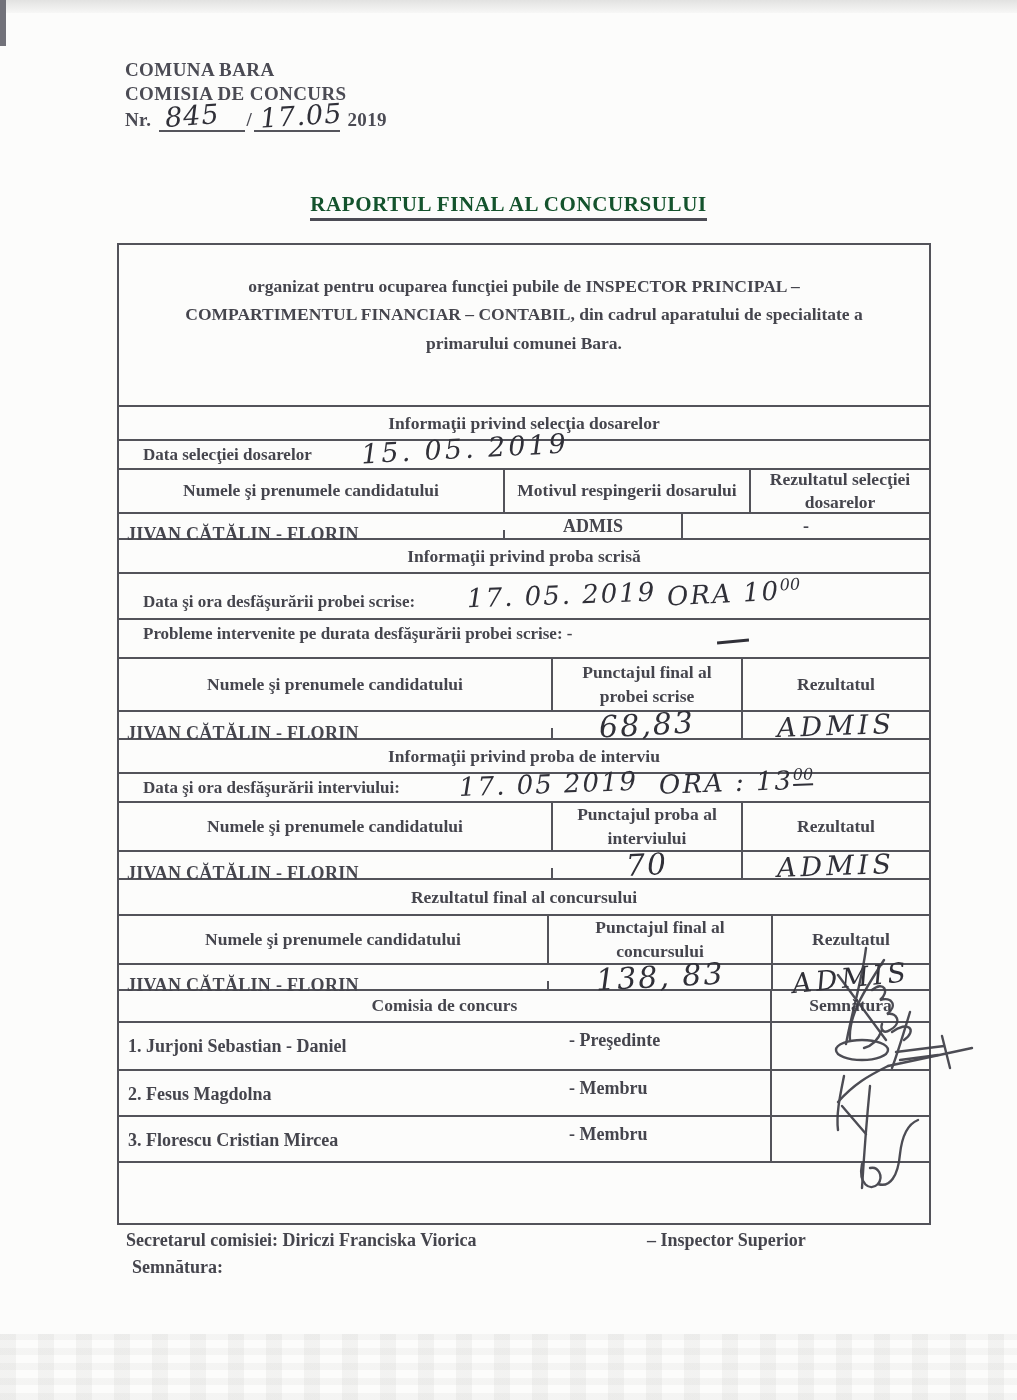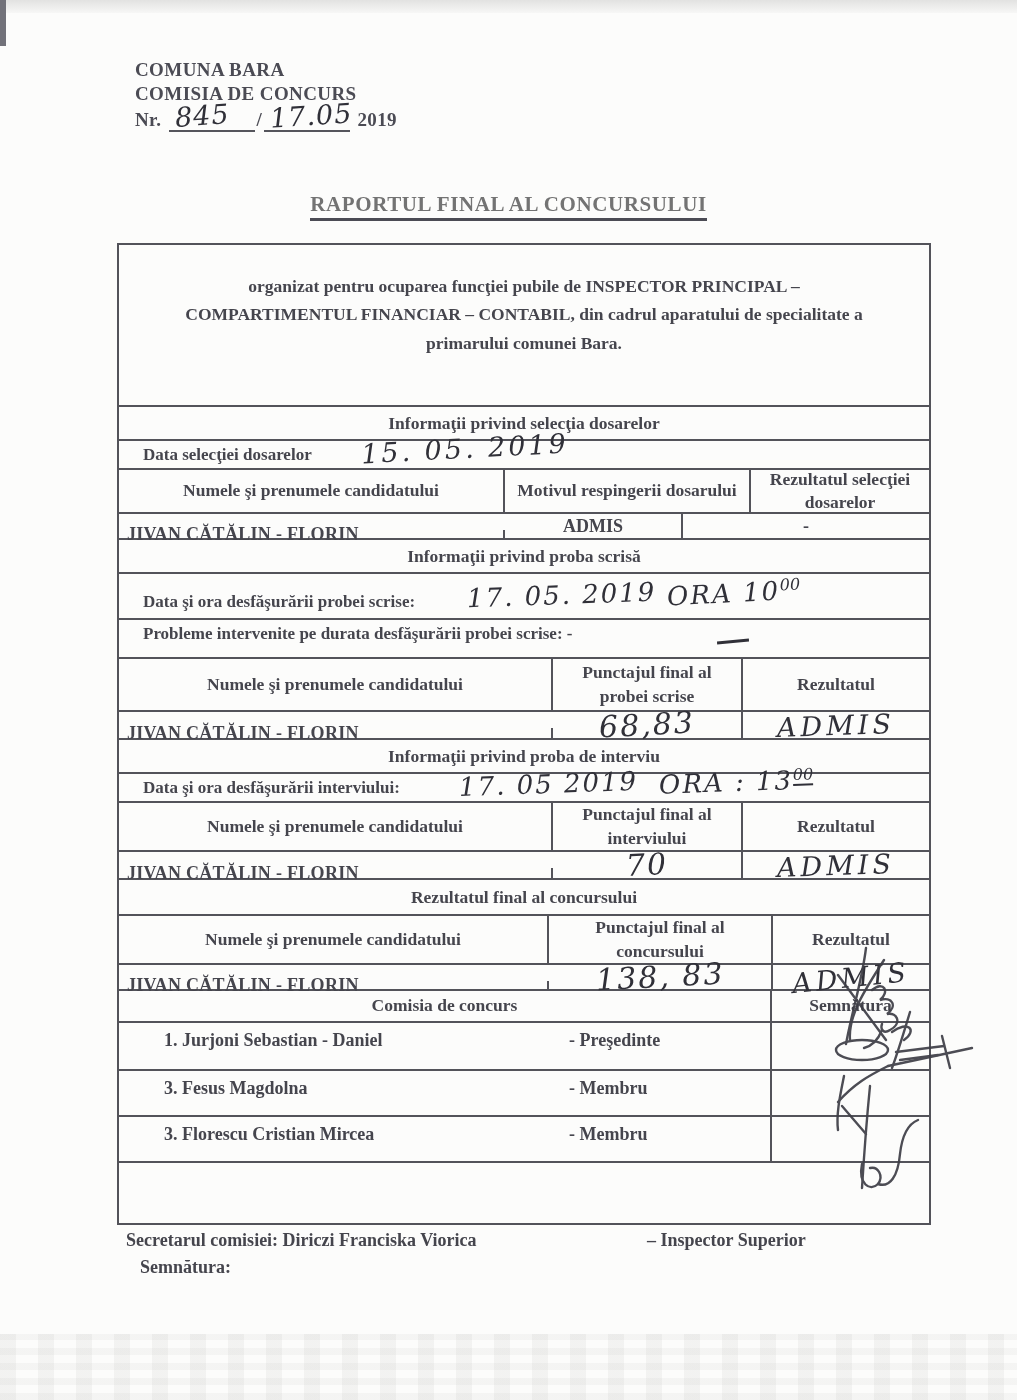--- a/index.html
+++ b/index.html
@@ -7,55 +7,55 @@
         font-family:"Liberation Serif","DejaVu Serif",serif;color:#45454d;overflow:hidden;}
   
   .scan-top{position:absolute;top:0;left:0;right:0;height:13px;
             background:linear-gradient(#e2e2e1,#f7f7f6);}
   .scan-corner{position:absolute;top:0;left:0;width:6px;height:46px;background:#72727a;}
   .scan-bottom{position:absolute;left:0;right:0;bottom:0;height:66px;
     background:
       repeating-linear-gradient(90deg, rgba(185,185,182,.14) 0 16px, rgba(255,255,255,0) 16px 38px),
       repeating-linear-gradient(0deg, rgba(178,178,175,.10) 0 7px, rgba(255,255,255,0) 7px 15px);}
   
-  .letterhead{position:absolute;left:135px;top:58px;font-weight:bold;font-size:19px;
+  .letterhead{position:absolute;left:125px;top:58px;font-weight:bold;font-size:19px;
               line-height:1.28;letter-spacing:.4px;color:#4b4b54;}
   .nr-line{margin-top:1px;}
   .blank{display:inline-block;border-bottom:2px solid #55555c;min-width:86px;
          text-align:center;position:relative;height:20px;vertical-align:bottom;margin:0 2px;}
   .hw{font-family:"DejaVu Serif",serif;font-style:italic;font-weight:normal;color:#303038;}
   .blank .hw{position:absolute;left:6px;bottom:-4px;font-size:27px;transform:rotate(-4deg);
              letter-spacing:1px;white-space:nowrap;}
   
   .title{position:absolute;top:192px;left:0;width:100%;text-align:center;}
-  .title span{font-size:21px;font-weight:bold;letter-spacing:.6px;color:#737373;
+  .title span{font-size:21px;font-weight:bold;letter-spacing:.6px;color:#14532d;
               border-bottom:3px solid #4b4b54;padding-bottom:2px;}
   
   .doc-table{position:absolute;left:117px;top:243px;width:814px;border:2px solid #53535a;
              box-sizing:border-box;}
   .row{position:relative;box-sizing:border-box;border-bottom:2px solid #53535a;
        display:flex;align-items:stretch;overflow:visible;}
   .row:last-child{border-bottom:none;}
   .cell{box-sizing:border-box;border-right:2px solid #53535a;position:relative;
         display:flex;align-items:center;overflow:visible;}
   .cell:last-child{border-right:none;}
   .c-center{justify-content:center;text-align:center;}
   .heading{font-size:17.5px;font-weight:bold;justify-content:center;align-items:center;
            display:flex;}
   .hdr{font-size:17.5px;font-weight:bold;line-height:1.32;padding:2px 8px;}
   .lbl{font-size:17px;font-weight:bold;padding-left:24px;display:flex;align-items:center;}
   .cand{font-size:18px;font-weight:bold;padding-left:8px;letter-spacing:.3px;margin-top:16px;}
   .intro-row{display:block;}
   .intro-text{margin:27px auto 0 auto;width:690px;text-align:center;font-size:17.5px;
               font-weight:bold;line-height:1.62;}
-  .member-name{position:absolute;left:9px;top:7px;font-size:18px;font-weight:bold;margin-left:36px;}
+  .member-name{position:absolute;left:9px;top:13px;font-size:18px;font-weight:bold;}
   .member-role{position:absolute;left:450px;top:7px;font-size:18px;font-weight:bold;}
   .sec-line1a{position:absolute;left:7px;top:7px;font-size:18px;font-weight:bold;}
   .sec-line1b{position:absolute;left:528px;top:7px;font-size:18px;font-weight:bold;}
-  .sec-line2{position:absolute;left:21px;top:34px;font-size:18px;font-weight:bold;}
+  .sec-line2{position:absolute;left:13px;top:34px;font-size:18px;font-weight:bold;}
   
   .hw-sel-date{position:absolute;left:242px;top:-8px;font-size:27px;letter-spacing:3px;
                transform:rotate(-3deg);white-space:nowrap;}
   .hw-wdate{position:absolute;left:348px;top:-6px;font-size:26px;letter-spacing:2px;
             transform:rotate(-2deg);white-space:nowrap;}
   .hw-whour{position:absolute;left:548px;top:-8px;font-size:26px;letter-spacing:2px;
             transform:rotate(-3deg);white-space:nowrap;}
   .hw-idate{position:absolute;left:340px;top:-5px;font-size:26px;letter-spacing:2px;
             transform:rotate(-2deg);white-space:nowrap;}
   .hw-ihour{position:absolute;left:540px;top:-7px;font-size:26px;letter-spacing:2px;
@@ -148,21 +148,21 @@
     <div class="row heading" style="height:34px;">Informaţii privind proba de interviu</div>
 
     <div class="row" style="height:29px;">
       <div class="lbl" style="flex:1;">Data şi ora desfăşurării interviului:</div>
       <span class="hw hw-idate">17. 05  2019</span>
       <span class="hw hw-ihour"><span>ORA :  13</span><span class="hw-sup-u">00</span></span>
     </div>
 
     <div class="row" style="height:49px;">
       <div class="cell c-center hdr" style="width:434px;">Numele şi prenumele candidatului</div>
-      <div class="cell c-center hdr" style="width:190px;">Punctajul final al interviului</div>
+      <div class="cell c-center hdr" style="width:190px;">Punctajul proba al interviului</div>
       <div class="cell c-center hdr" style="flex:1;">Rezultatul</div>
     </div>
 
     <div class="row" style="height:28px;">
       <div class="cell cand" style="width:434px;">JIVAN CĂTĂLIN - FLORIN</div>
       <div class="cell c-center" style="width:190px;">
           <span class="hw hw-score">70</span>
         </div>
       <div class="cell c-center" style="flex:1;">
           <span class="hw hw-admis">ADMIS</span>
@@ -195,21 +195,21 @@
     <div class="row" style="height:48px;">
       <div class="cell" style="width:653px;">
         <span class="member-name">1.  Jurjoni Sebastian - Daniel</span>
         <span class="member-role">- Preşedinte</span>
       </div>
       <div class="cell" style="flex:1;"></div>
     </div>
 
     <div class="row" style="height:46px;">
       <div class="cell" style="width:653px;">
-        <span class="member-name">3. Fesus Magdolna</span>
+        <span class="member-name">2. Fesus Magdolna</span>
         <span class="member-role">- Membru</span>
       </div>
       <div class="cell" style="flex:1;"></div>
     </div>
 
     <div class="row" style="height:46px;gap:24px;">
       <div class="cell" style="width:653px;">
         <span class="member-name">3.  Florescu Cristian Mircea</span>
         <span class="member-role">- Membru</span>
       </div>

